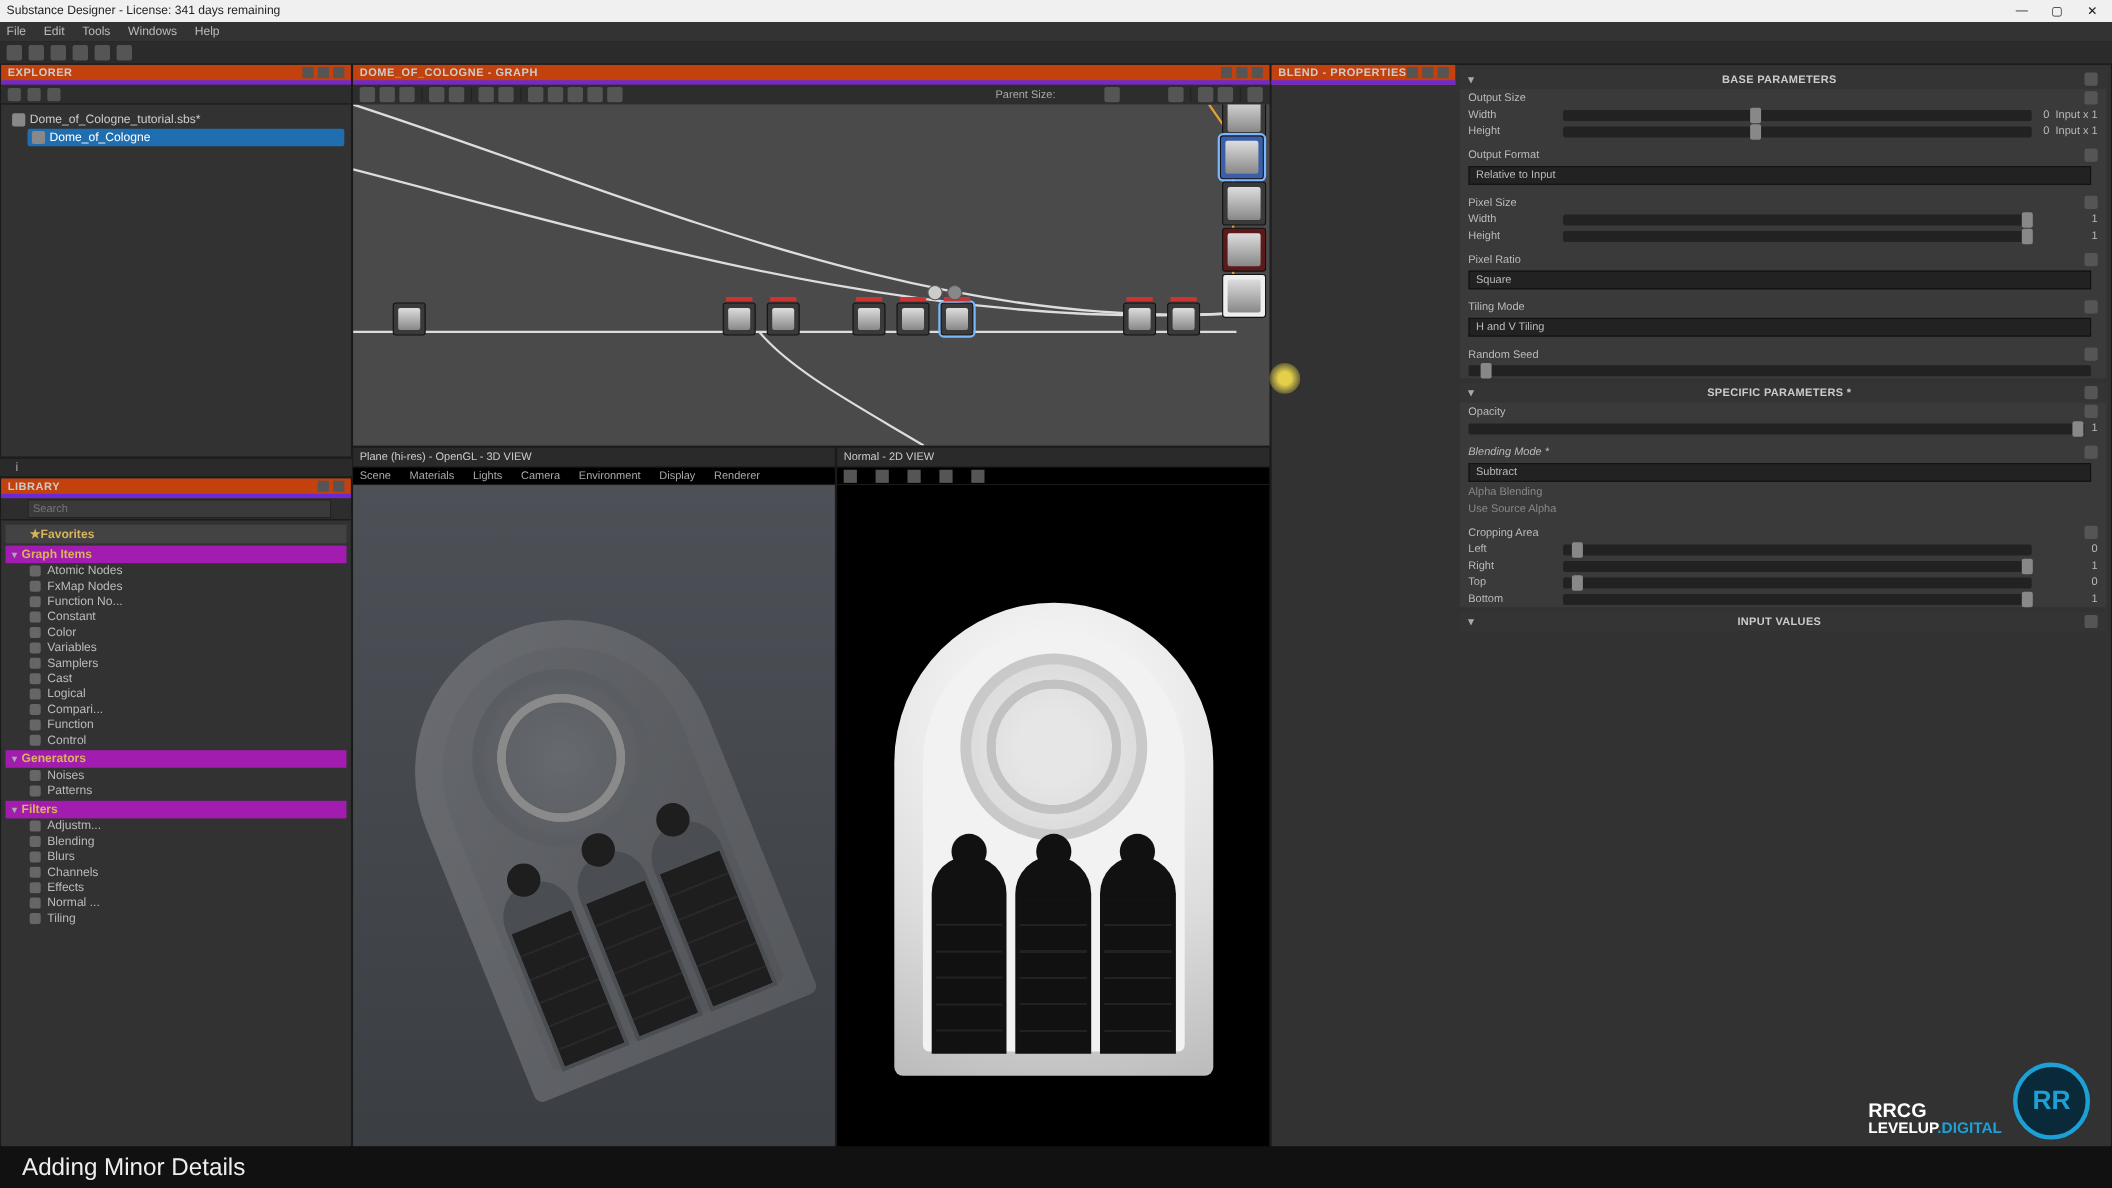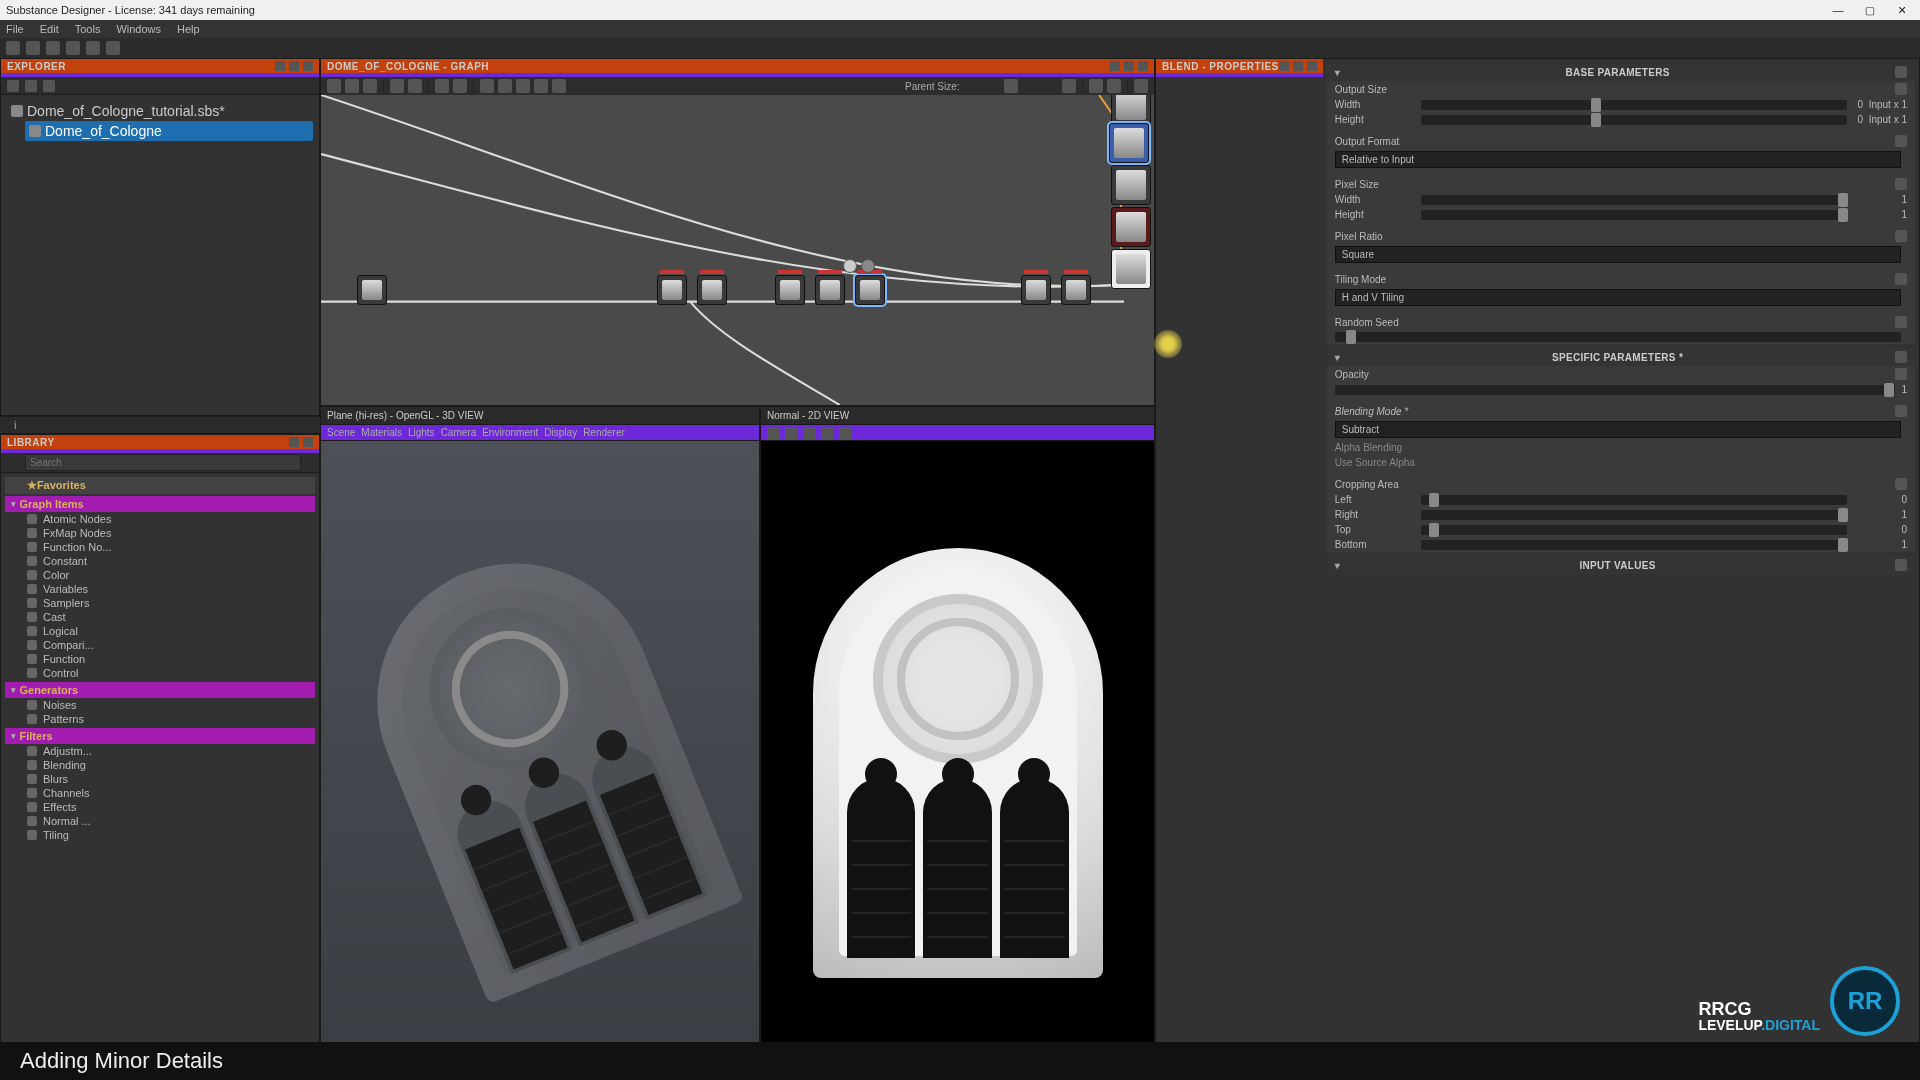--- a/index.html
+++ b/index.html
@@ -16,21 +16,21 @@
 .panel { background:#323232; display:flex; flex-direction:column; border:1px solid #1a1a1a; }
 .panel-header { height:18px; background:#c2410c; display:flex; align-items:center; padding:0 6px; font-size:10px; font-weight:bold; letter-spacing:.5px; text-transform:uppercase; border-bottom:4px solid #6d28d9; justify-content:space-between;}
 .panel-header .hbtns { display:flex; gap:4px;}
 .panel-header .hbtn { width:10px; height:10px; background:#555; }
 .panel-sub { height:18px; background:#2d2d2d; display:flex; align-items:center; padding:0 6px; gap:6px; border-bottom:1px solid #1a1a1a;}
 .panel-sub .sico { width:12px; height:12px; background:#555; border-radius:2px;}
 
 
 .leftcol { display:flex; flex-direction:column; height:100%; }
 .explorer { flex:0 0 358px; }
-.tree { padding:6px 6px; font-size:14px; }
+.tree { padding:6px 6px; font-size:11px; }
 .tree .row { display:flex; align-items:center; gap:4px; padding:2px 4px; border-radius:2px;}
 .tree .row.selected { background:#1f6fb0; color:#fff;}
 .tree .icn { width:12px; height:12px; background:#888; border-radius:2px;}
 .spacer-panel { flex:0 0 18px; background:#2a2a2a; display:flex; align-items:center; gap:8px; padding:0 6px; border-top:1px solid #1a1a1a; border-bottom:1px solid #1a1a1a;}
 .library { flex:1 1 auto; }
 .lib-search { height:20px; background:#2d2d2d; display:flex; align-items:center; padding:0 6px; gap:6px; border-bottom:1px solid #1a1a1a;}
 .lib-search input { flex:1; background:#3a3a3a; border:1px solid #222; color:#ccc; padding:2px 4px; font-size:10px;}
 .lib-tree { padding:4px 4px; font-size:11px; overflow:auto;}
 .lib-tree .group { font-weight:bold; color:#d8b35a; padding:2px 6px; background:#a21caf; margin-top:2px; display:flex; align-items:center; gap:4px;}
 .lib-tree .group::before{content:"▾"; font-size:9px; color:#aaa;}
@@ -53,21 +53,21 @@
 .node { position:absolute; width:30px; height:30px; background:#3a3a3a; border:1px solid #111; border-radius:3px; }
 .node::after{content:""; position:absolute; inset:4px; background:linear-gradient(#ddd,#888); border-radius:2px;}
 .node.red::before{content:""; position:absolute; top:-6px; left:2px; right:2px; height:4px; background:#c33;}
 .node.big { width:40px; height:40px;}
 .node.sel { outline:2px solid #7ab7ff;}
 svg.wires { position:absolute; inset:0; width:100%; height:100%; pointer-events:none;}
 
 .views { flex:1 1 auto; display:grid; grid-template-columns:440px 1fr;}
 .view3d, .view2d { background:#222; position:relative; border:1px solid #1a1a1a;}
 .view-head { height:18px; background:#2a2a2a; display:flex; align-items:center; padding:0 6px; font-size:10px; justify-content:space-between; border-bottom:1px solid #1a1a1a;}
-.view-menu { height:16px; background:#6d28d9; display:flex; align-items:center; padding:0 6px; gap:6px; font-size:10px; color:#aaa; border-bottom:1px solid #1a1a1a;}
+.view-menu { height:16px; background:#000000; display:flex; align-items:center; padding:0 6px; gap:17px; font-size:10px; color:#aaa; border-bottom:1px solid #1a1a1a;}
 .view-canvas { position:absolute; inset:34px 0 18px 0; background:#1a1a1a; overflow:hidden;}
 .view-foot { position:absolute; bottom:0; left:0; right:0; height:18px; background:#2a2a2a; display:flex; align-items:center; padding:0 6px; gap:6px; font-size:10px; color:#aaa; justify-content:space-between;}
 
 
 .arch-wrap { position:absolute; left:50%; top:52%; transform:translate(-50%,-50%) scale(1); }
 .arch { width:290px; height:430px; position:relative;}
 .arch .outer { position:absolute; inset:0; background:radial-gradient(circle at 50% 25%, #fff, #ddd 60%, #bbb); border-radius:145px 145px 8px 8px;}
 .arch .inner { position:absolute; inset:26px 26px 22px 26px; background:#f2f2f2; border-radius:120px 120px 6px 6px;}
 .arch .rose { position:absolute; top:46px; left:50%; width:170px; height:170px; transform:translateX(-50%); border:10px solid #c9c9c9; border-radius:50%; background:radial-gradient(circle,#e6e6e6 30%, #d6d6d6);}
 .arch .rose::before, .arch .rose::after{content:""; position:absolute; inset:14px; border:8px solid #c2c2c2; border-radius:50%;}

